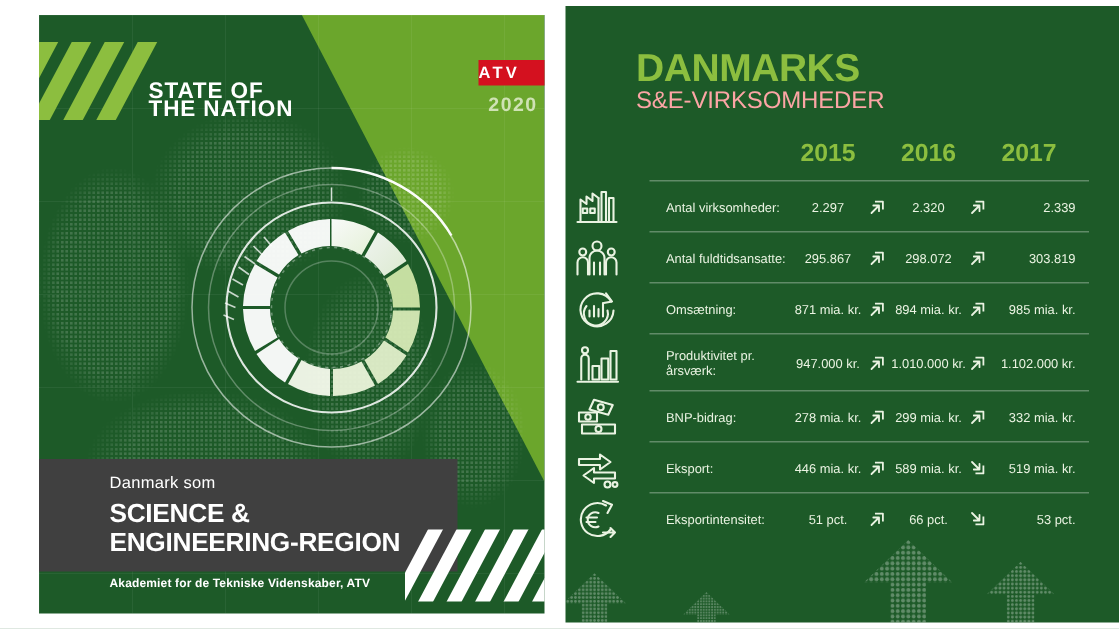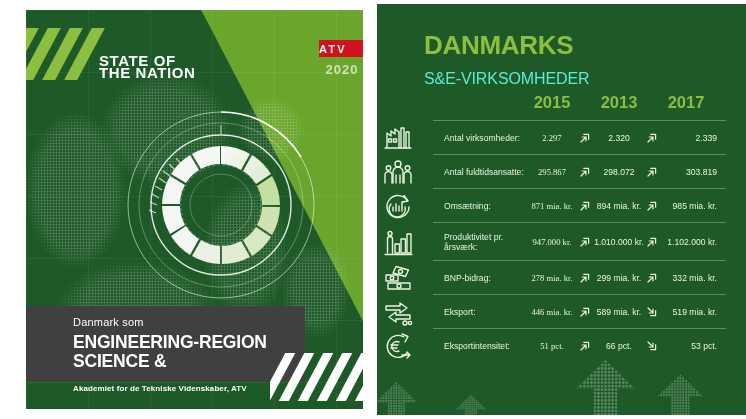--- a/index.html
+++ b/index.html
@@ -123,21 +123,21 @@
   }
   .rp-inner{
     position:absolute; left:4px; top:4px; width:410px; height:411px;
     background:#1d5a28; overflow:hidden;
   }
   .rp-head{ position:absolute; left:47px; top:28px; }
   .rp-head .h1{
     color:#8cbe3f; font-size:26px; font-weight:bold; letter-spacing:-.3px; line-height:27px;
   }
   .rp-head .h2{
-    color:#5eead4; font-size:16px; letter-spacing:-.1px; line-height:18px; margin-top:11px;
+    color:#fca5a5; font-size:16px; letter-spacing:-.1px; line-height:18px; margin-top:0;
   }
 
   .years{ position:absolute; left:0; top:89px; width:365px; height:22px; }
   .years .y{
     position:absolute; top:0; color:#8cbe3f; font-size:16.5px; font-weight:bold;
     text-align:center; width:56px;
   }
   .years .y0{ left:147px; }
   .years .y1{ left:214px; }
   .years .y2{ left:281px; }
@@ -154,21 +154,21 @@
     width:30px; height:30px;
   }
   .row-label{
     position:absolute; left:11px; top:50%; transform:translateY(-50%);
     color:#eaf3e2; font-size:8.6px; line-height:10px; width:95px;
   }
   .cell{
     position:absolute; top:50%; transform:translateY(-50%);
     color:#eaf3e2; font-size:8.6px; text-align:center; width:62px;
   }
-  .c0{ left:88px;font-family:Liberation Serif, serif; }
+  .c0{ left:88px; }
   .c1{ left:155px; }
   .c2{ left:222px;text-align:right; }
   .arrow{
     position:absolute; top:50%; transform:translateY(-50%);
     width:14px; height:14px;
   }
   .a0{ left:144px; }
   .a1{ left:211px; }
 
   .bottom-arrows{
@@ -250,22 +250,22 @@
       </div>
 
       <div class="atv-badge">
         <span>ATV</span>
       </div>
       <div class="atv-year">2020</div>
 
       <div class="title-box">
         <div class="kicker">Danmark som</div>
         <div class="big">
+          <div>SCIENCE &amp;</div>
           <div>ENGINEERING-REGION</div>
-          <div>SCIENCE &amp;</div>
         </div>
       </div>
 
       <div class="byline">Akademiet for de Tekniske Videnskaber, ATV</div>
 
       <div class="bot-stripes">
         <i></i>
           <i></i>
           <i></i>
           <i></i>
@@ -278,21 +278,21 @@
   <div class="right-panel">
     <div class="rp-inner">
 
       <div class="rp-head">
         <div class="h1">DANMARKS</div>
         <div class="h2">S&amp;E-VIRKSOMHEDER</div>
       </div>
 
       <div class="years">
         <div class="y y0">2015</div>
-        <div class="y y1">2013</div>
+        <div class="y y1">2016</div>
         <div class="y y2">2017</div>
       </div>
 
       <div class="rows" id="rows-container">
           <div class="row">
             <div class="row-icon">
               <svg width="30" height="30" viewBox="0 0 30 30">
       <path stroke="#eaf3e2" fill="none" stroke-width="1.4" stroke-linecap="round" stroke-linejoin="round" d="M4 25 L4 10 L8 13 L8 8 L12 11 L12 6 L16 9"></path>
       <path stroke="#eaf3e2" fill="none" stroke-width="1.4" stroke-linecap="round" stroke-linejoin="round" d="M16 9 L16 25"></path>
       <path stroke="#eaf3e2" fill="none" stroke-width="1.4" stroke-linecap="round" stroke-linejoin="round" d="M18 25 L18 5 L21 5 L21 25"></path>

